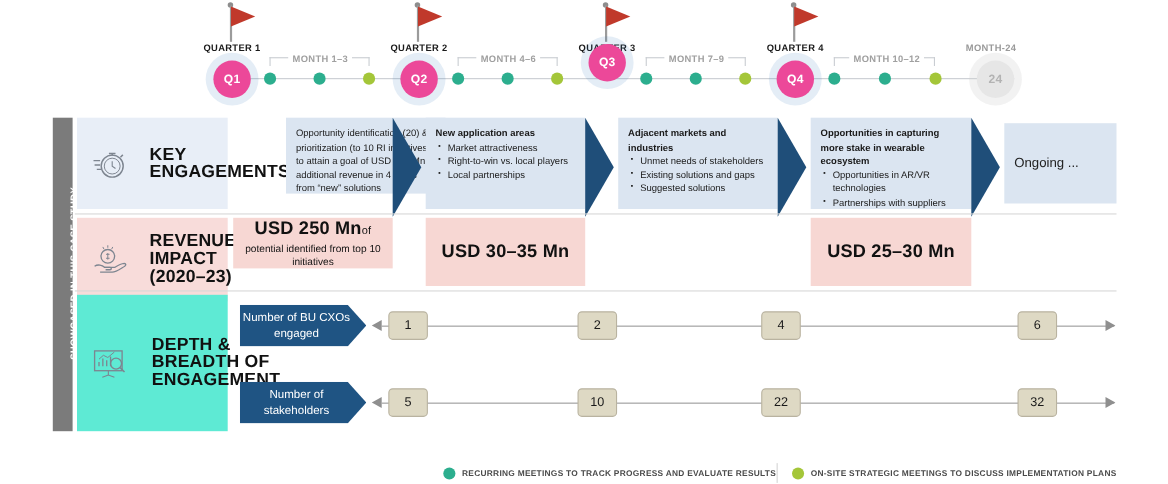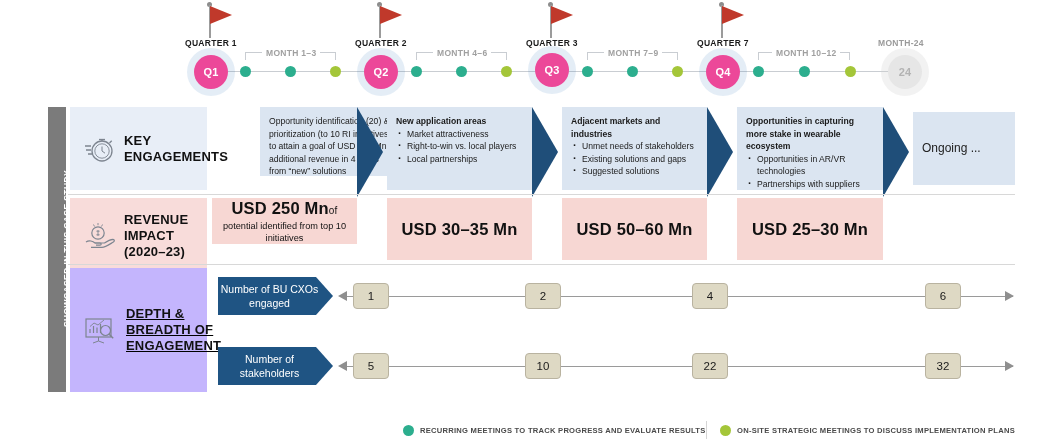--- a/index.html
+++ b/index.html
@@ -86,26 +86,26 @@
   .row-sep {
     position: absolute; height: 1px; background: #d8d8d8;
   }
 
   .lbl-cell {
     position: absolute;
     display: flex; align-items: center; gap: 8px;
     padding-left: 12px;
   }
   .lbl-cell .txt {
-    font-size: 13px; font-weight: bold; color: #111;
-    line-height: 16px; letter-spacing: .2px;
+    font-size: 16px; font-weight: bold; color: #111;
+    line-height: 16px; letter-spacing: .2px; margin-left: 12px;
   }
   .lbl-blue { background: #e8eef7; }
   .lbl-pink { background: #f8dcda; }
-  .lbl-cream { background: #c4b5fd; text-decoration: underline; }
+  .lbl-cream { background: #5eead4; }
 
   .ke-box {
     position: absolute; background: #dbe5f1;
     font-size: 8.6px; color: #1a1a1a; line-height: 12.6px;
     padding: 8px 9px;
   }
   .ke-box b { font-weight: bold; }
   .ke-box ul { margin: 0; padding: 0; list-style: none; }
   .ke-box li { position: relative; padding-left: 11px; }
   .ke-box li:before {
@@ -189,27 +189,27 @@
     <div class="q-label" style="left:355px; top:38px;">QUARTER 2</div>
 
     <div class="flag-knob" style="left:548px; top:2px;"></div>
     <div class="flag-pole" style="left:550px; top:5px; height:33px;"></div>
     <div class="flag-tri" style="left:551px; top:6px;"></div>
     <div class="q-label" style="left:526px; top:38px;">QUARTER 3</div>
 
     <div class="flag-knob" style="left:719px; top:2px;"></div>
     <div class="flag-pole" style="left:721px; top:5px; height:33px;"></div>
     <div class="flag-tri" style="left:722px; top:6px;"></div>
-    <div class="q-label" style="left:697px; top:38px;">QUARTER 7</div>
+    <div class="q-label" style="left:697px; top:38px;">QUARTER 4</div>
 
     <div class="q-label grey" style="left:878px; top:38px;">MONTH-24</div>
 
     <div class="q-node" style="left:194px; top:55px;">Q1</div>
     <div class="q-node" style="left:364px; top:55px;">Q2</div>
-    <div class="q-node" style="left:535px; top:53px;text-align:center;">Q3</div>
+    <div class="q-node" style="left:535px; top:40px;text-align:center;">Q3</div>
     <div class="q-node" style="left:706px; top:55px;">Q4</div>
     <div class="q-node end" style="left:888px; top:55px;">24</div>
 
     <div class="dot teal" style="left:240px; top:66px;"></div>
     <div class="dot teal" style="left:285px; top:66px;"></div>
     <div class="dot green" style="left:330px; top:66px;"></div>
     <div class="brace" style="left:245px; top:52px; width:91px;"></div>
     <div class="month-lbl" style="left:262px; top:48px;">MONTH 1–3</div>
 
     <div class="dot teal" style="left:411px; top:66px;"></div>
@@ -314,23 +314,20 @@
     <div class="rev-strong">
       <span>USD 250 Mn</span><span class="small">of</span>
     </div>
     <div class="rev-sub">potential identified from top 10 initiatives</div>
   </div>
 
   <div class="rev-box" style="left:387px; top:198px; width:145px; height:62px;">
     <div class="rev-strong">USD 30–35 Mn</div>
   </div>
 
-  <div class="rev-box" style="left:562px; top:198px; width:145px; height:62px;">
-    <div class="rev-strong">USD 50–60 Mn</div>
-  </div>
 
   <div class="rev-box" style="left:737px; top:198px; width:146px; height:62px;">
     <div class="rev-strong">USD 25–30 Mn</div>
   </div>
 
   <div class="row-sep" style="left:68px; top:264px; width:947px;"></div>
 
   <div class="lbl-cell lbl-cream" style="left:70px; top:268px; width:137px; height:124px;">
     <span class="icon">
       <svg width="36" height="36" viewBox="0 0 36 36" fill="none" stroke="#7d8590" stroke-width="1.2">

